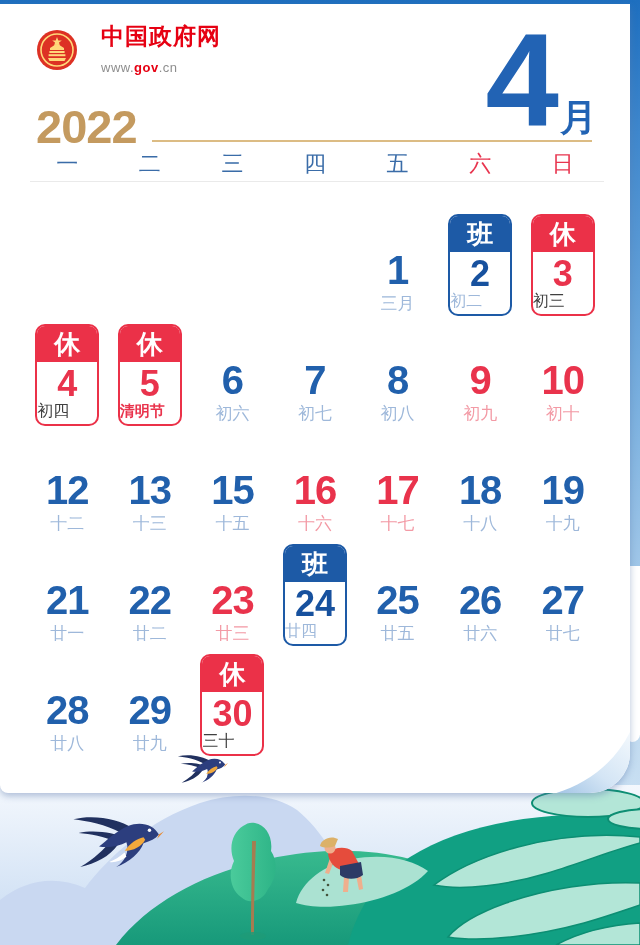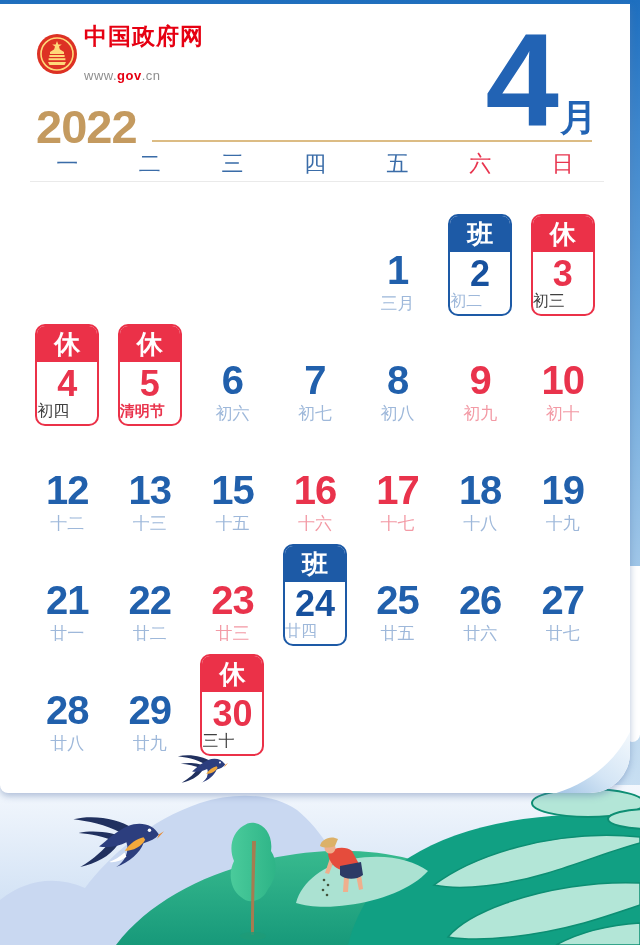--- a/index.html
+++ b/index.html
@@ -20,24 +20,24 @@
     border-radius:0 0 40px 8px;
     box-shadow:0 3px 7px rgba(90,120,170,.45);
   }
   
   .flap{
     position:absolute;right:0;top:566px;width:11px;height:176px;
     background:#fff;border-radius:0 0 10px 4px;z-index:2;
   }
   .curl{position:absolute;right:-1px;bottom:-1px;width:90px;height:78px;}
   
-  .logo{position:absolute;left:36px;top:20px;display:flex;align-items:center;gap:6px;}
+  .logo{position:absolute;left:36px;top:20px;display:flex;align-items:center;gap:23px;}
   .logo-text{display:flex;flex-direction:column;line-height:1.1;}
   .site-name{font-size:23px;font-weight:bold;color:#E60012;letter-spacing:1px;}
-  .site-url{font-size:13px;margin-top:20px;letter-spacing:.5px;color:#8E8E8E;}
+  .site-url{font-size:13px;margin-top:12px;letter-spacing:.5px;color:#8E8E8E;}
   .site-url .gov{color:#E60012;font-weight:bold;}
   .year{
     position:absolute;left:36px;top:99px;
     font-size:47px;font-weight:bold;color:#C49A5F;letter-spacing:-1px;line-height:48px;
   }
   .gold-line{position:absolute;left:152px;right:38px;top:136px;height:2px;background:#DCBC84;}
   .month{position:absolute;top:20px;right:33px;display:flex;align-items:flex-end;}
   .month .m-num{font-size:132px;font-weight:bold;color:#2263B4;line-height:112px;letter-spacing:-4px;}
   .month .m-unit{font-size:37px;font-weight:bold;color:#2263B4;line-height:37px;margin-left:5px;}
   

